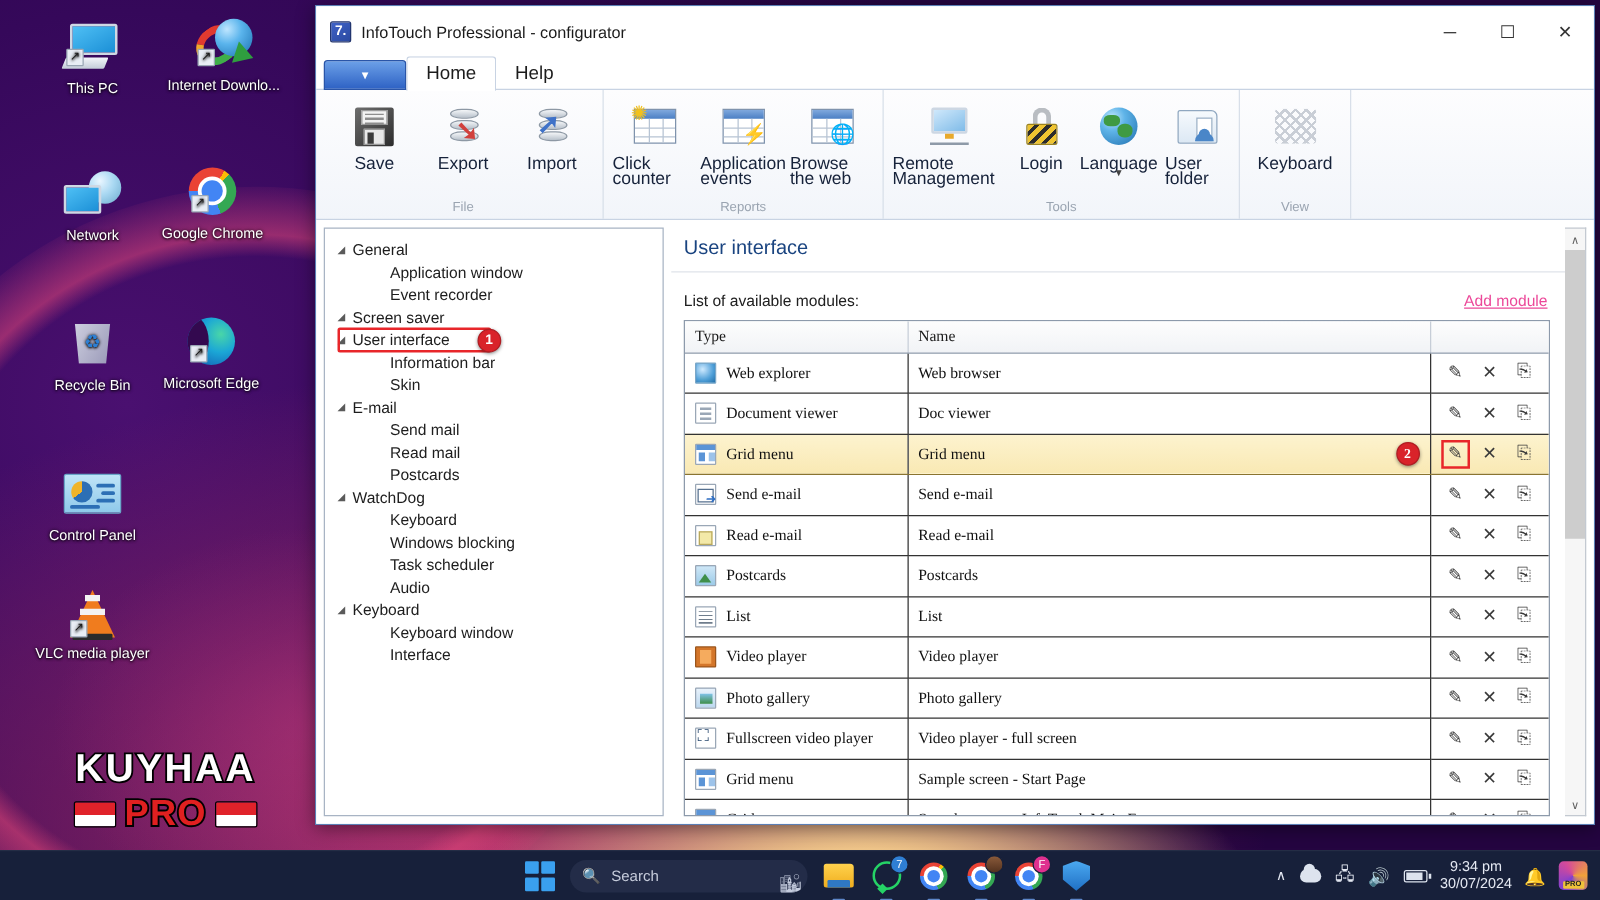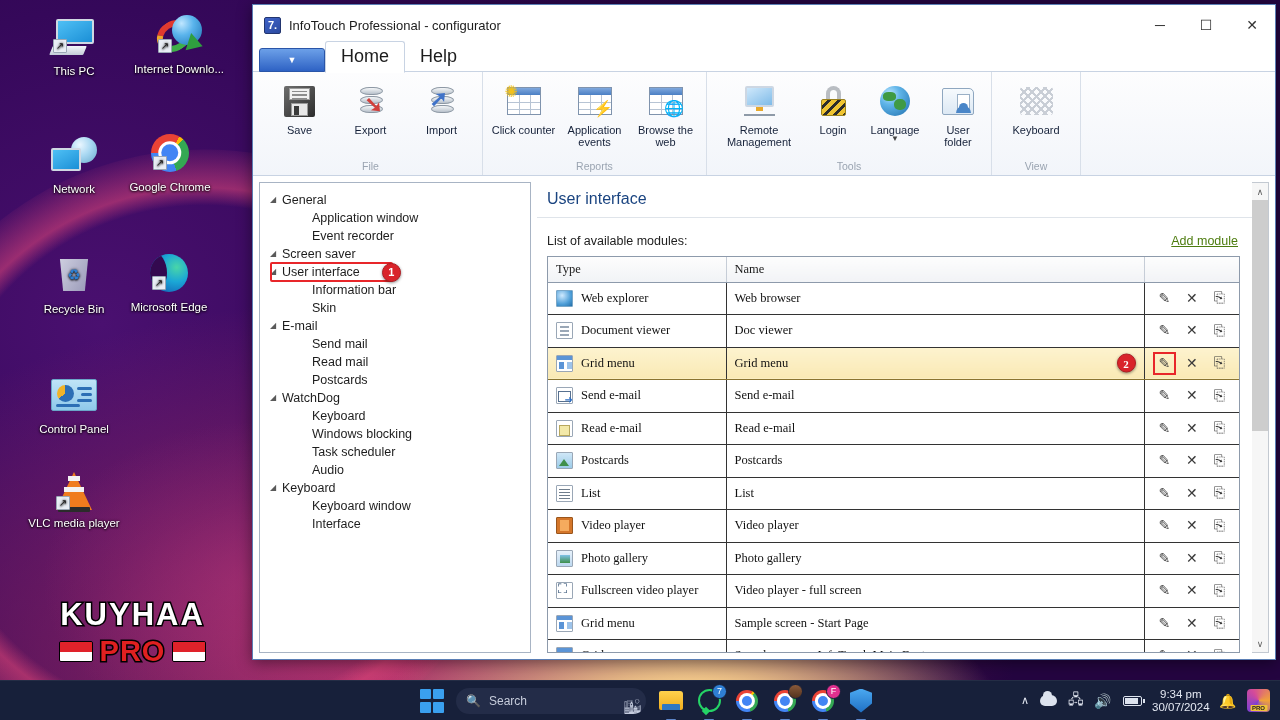--- a/index.html
+++ b/index.html
@@ -146,36 +146,36 @@
   
   #ribtabs{ height:27px; display:flex; align-items:flex-end; position:relative; background:#fff; }
   #ribtabs:after{content:"";position:absolute;left:0;right:0;bottom:0;height:1px;background:#c8d3e3;}
   .appmenu{
     width:66px;height:24px;margin-left:6px;
     background:linear-gradient(#6ca0e8,#2e62c4);
     border:1px solid #2a55a8;border-top-left-radius:3px;border-top-right-radius:3px;
     display:flex;align-items:center;justify-content:center;color:#fff;font-size:9px;
     position:relative;z-index:2;
   }
-  .rtab{ padding:4px 15px 5px; font-size:18px; color:#1c1c1c; position:relative; z-index:2; cursor:default;}
+  .rtab{ padding:4px 15px 5px; font-size:15px; color:#1c1c1c; position:relative; z-index:2; cursor:default;}
   .rtab.active{ background:#fff; border:1px solid #c8d3e3; border-bottom:1px solid #fff; border-radius:3px 3px 0 0; margin-bottom:-1px;}
 
   
   #ribbon{
     height:104px; background:linear-gradient(#fdfdfe,#f2f5fa);
     border-bottom:1px solid #c8d3e3;
     display:flex; align-items:stretch; padding-left:6px;
   }
   .rgroup{ display:flex; flex-direction:column; position:relative; padding:0 6px;}
   .rgroup + .rgroup{ border-left:1px solid #d8dfe9; }
   .ritems{ display:flex; align-items:flex-start; flex:1; padding-top:6px; gap:2px;}
   .gname{ text-align:center; font-size:10.5px; color:#9aa4b1; padding-bottom:3px;}
   .ritem{ width:69px; display:flex; flex-direction:column; align-items:center; cursor:default; padding:2px 1px 0;}
   .ritem .ig{ height:42px; display:flex;align-items:center;justify-content:center; }
-  .ritem .it{ font-size:11px; color:#16223a; text-align:center; line-height:12px; padding-top:2px;}
+  .ritem .it{ font-size:14px; color:#16223a; line-height:12px; padding-top:2px;}
   .ritem .caret{font-size:8px;color:#444;line-height:6px;}
 
   
   .i-save{width:31px;height:31px;background:linear-gradient(140deg,#6e6e6e,#2c2c2c);border-radius:2px;position:relative;}
   .i-save .tp{position:absolute;left:5px;top:2px;width:21px;height:12px;background:#f2f2f2;border:1px solid #9a9a9a;}
   .i-save .tp i{display:block;height:1.6px;background:#8d8d8d;margin:2.2px 2px 0;}
   .i-save .bt{position:absolute;left:7px;bottom:1px;width:17px;height:13px;background:#e8e8e8;border:1px solid #9a9a9a;}
   .i-save .bt:after{content:"";position:absolute;left:2px;top:2px;width:5px;height:9px;background:#3a3a3a;}
 
   .i-db{width:32px;height:31px;position:relative;}
@@ -234,21 +234,21 @@
     width:19px;height:19px;border-radius:50%;background:#d9232a;color:#fff;
     font-size:11px;font-weight:bold;display:flex;align-items:center;justify-content:center;
     box-shadow:0 1px 3px rgba(0,0,0,.45); border:1px solid #b01c22;
   }
 
   #right{ flex:1; margin-left:6px; display:flex; min-width:0; }
   #rightinner{ flex:1; display:flex; flex-direction:column; min-width:0; }
   #pgtitle{ font-size:16px; color:#1a4480; padding:8px 0 9px 10px; border-bottom:1px solid #dfe4ea; }
   #listrow{ display:flex; align-items:baseline; padding:16px 14px 8px 10px; }
   #listrow .lbl{ font-size:12.5px; color:#202020; }
-  #listrow .lnk{ margin-left:auto; font-size:12.5px; color:#4d7c0f; text-decoration:underline; cursor:pointer;}
+  #listrow .lnk{ margin-left:auto; font-size:12.5px; color:#ec4899; text-decoration:underline; cursor:pointer;}
 
   #tblwrap{ flex:1; overflow:hidden; margin:0 12px 0 10px; border:1px solid #8d9aab; background:#fff;}
   table{ border-collapse:collapse; width:100%; table-layout:fixed; font-size:12.5px; color:#111;font-family:Liberation Serif, serif; }
   thead th{
     background:linear-gradient(#fdfdfd,#f1f3f6); font-weight:normal; text-align:left;
     height:25px; padding:0 8px; border-bottom:1px solid #8d9aab; border-right:1px solid #c6cdd7; color:#1b1b1b;
   }
   thead th:last-child{border-right:none;}
   tbody td{ height:32.5px; border-bottom:1px solid #333; border-right:1px solid #333; padding:0 8px; vertical-align:middle;}
   tbody td.acts{ border-right:none; padding:0; }

